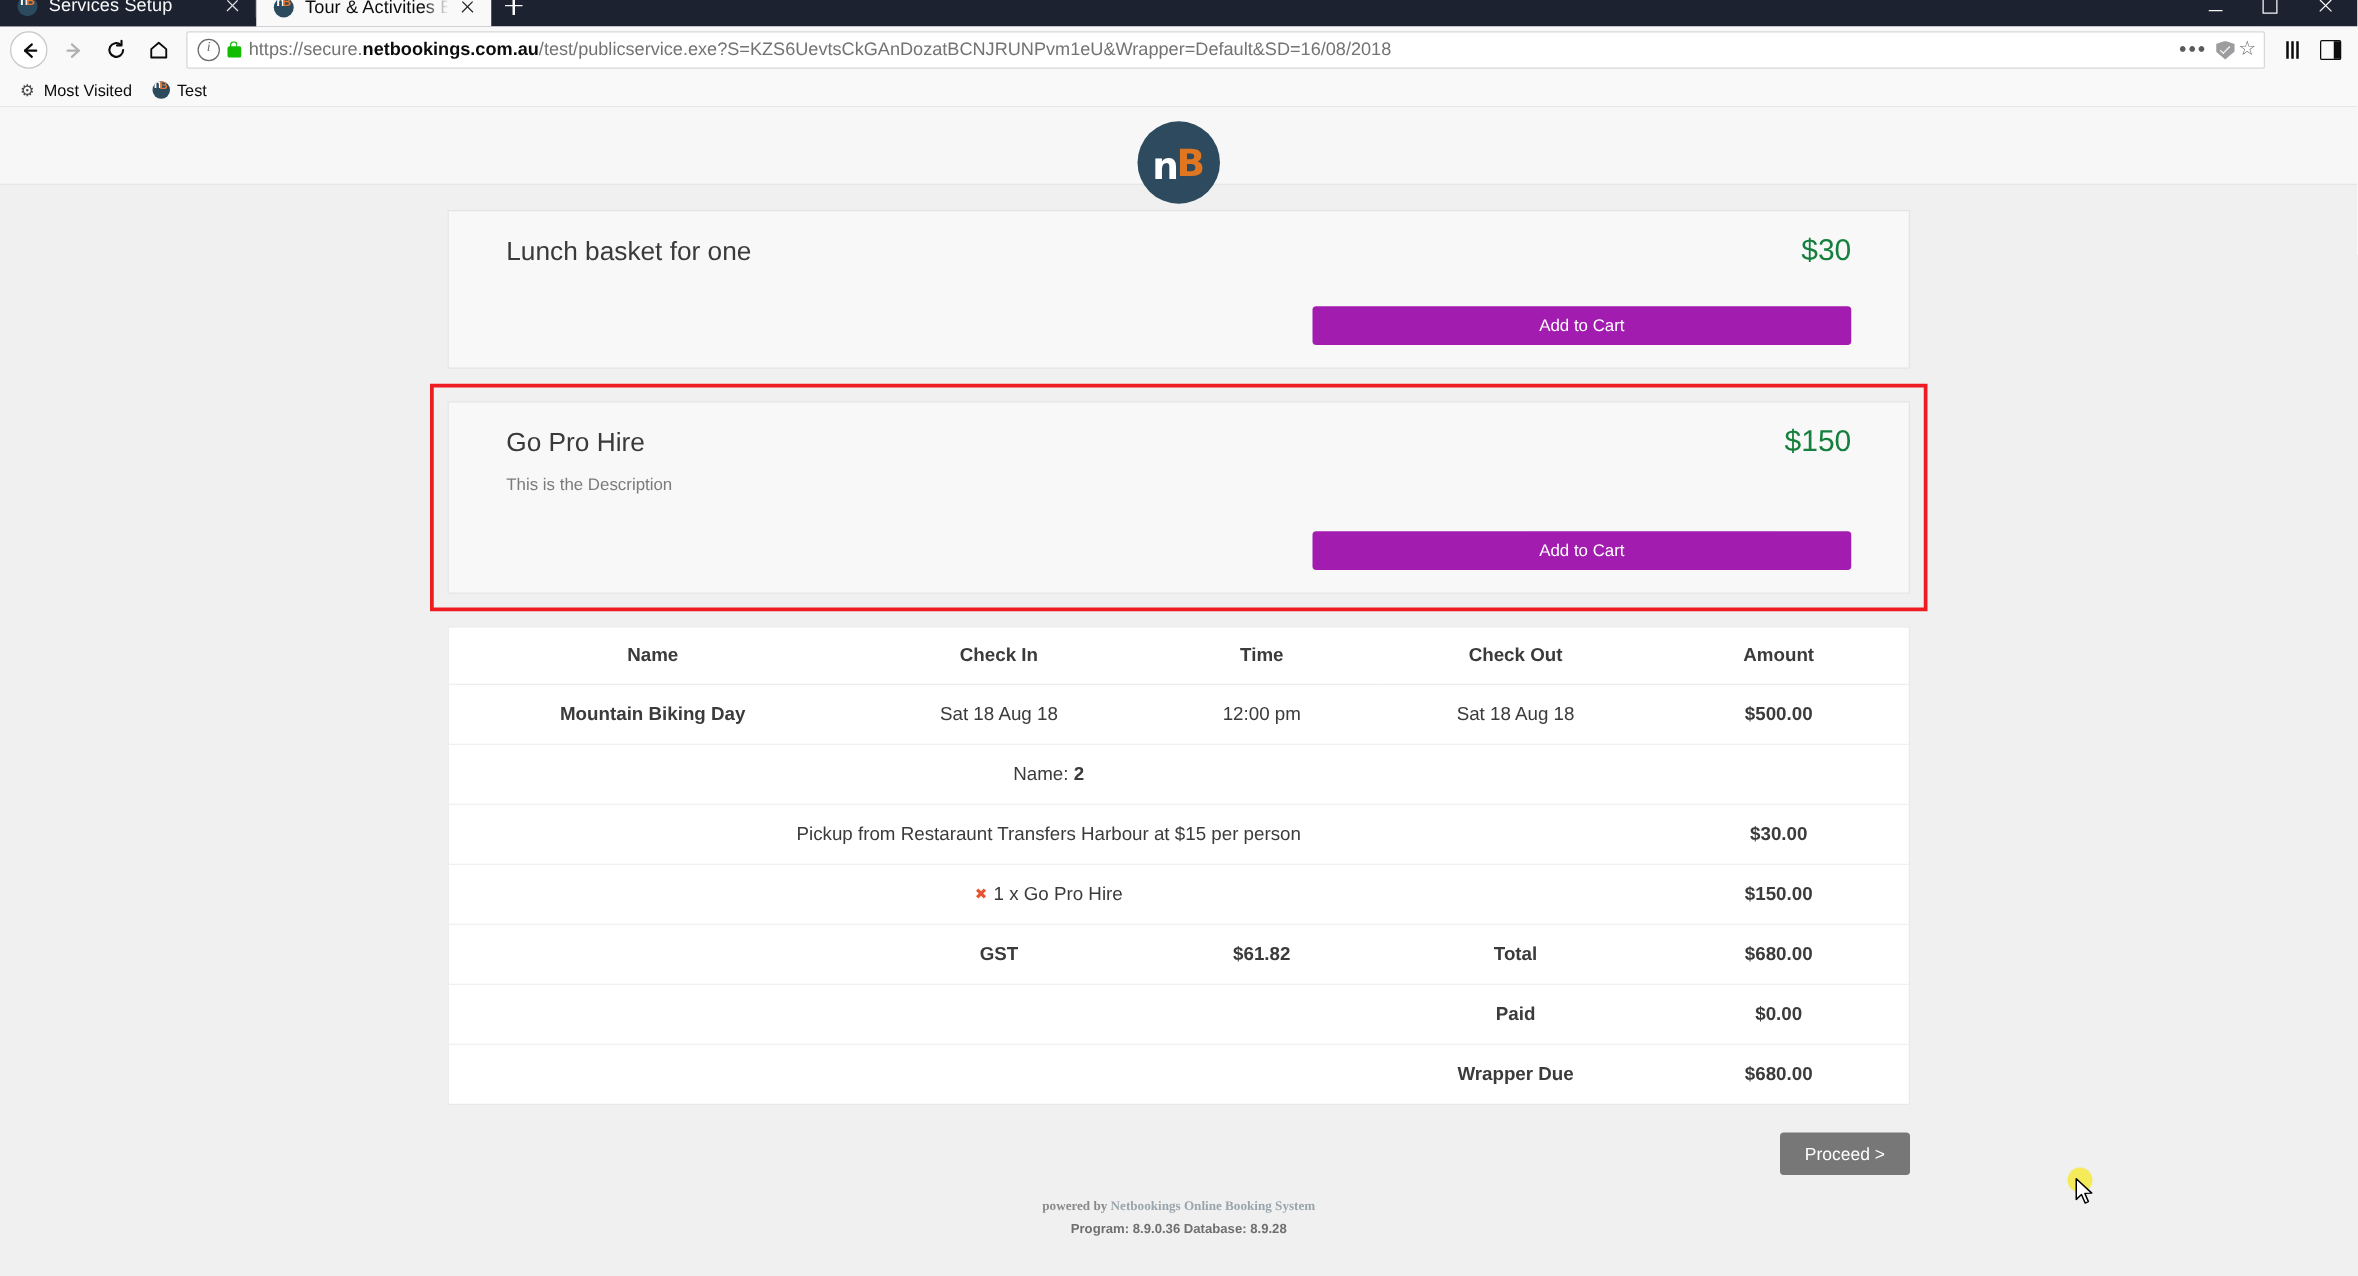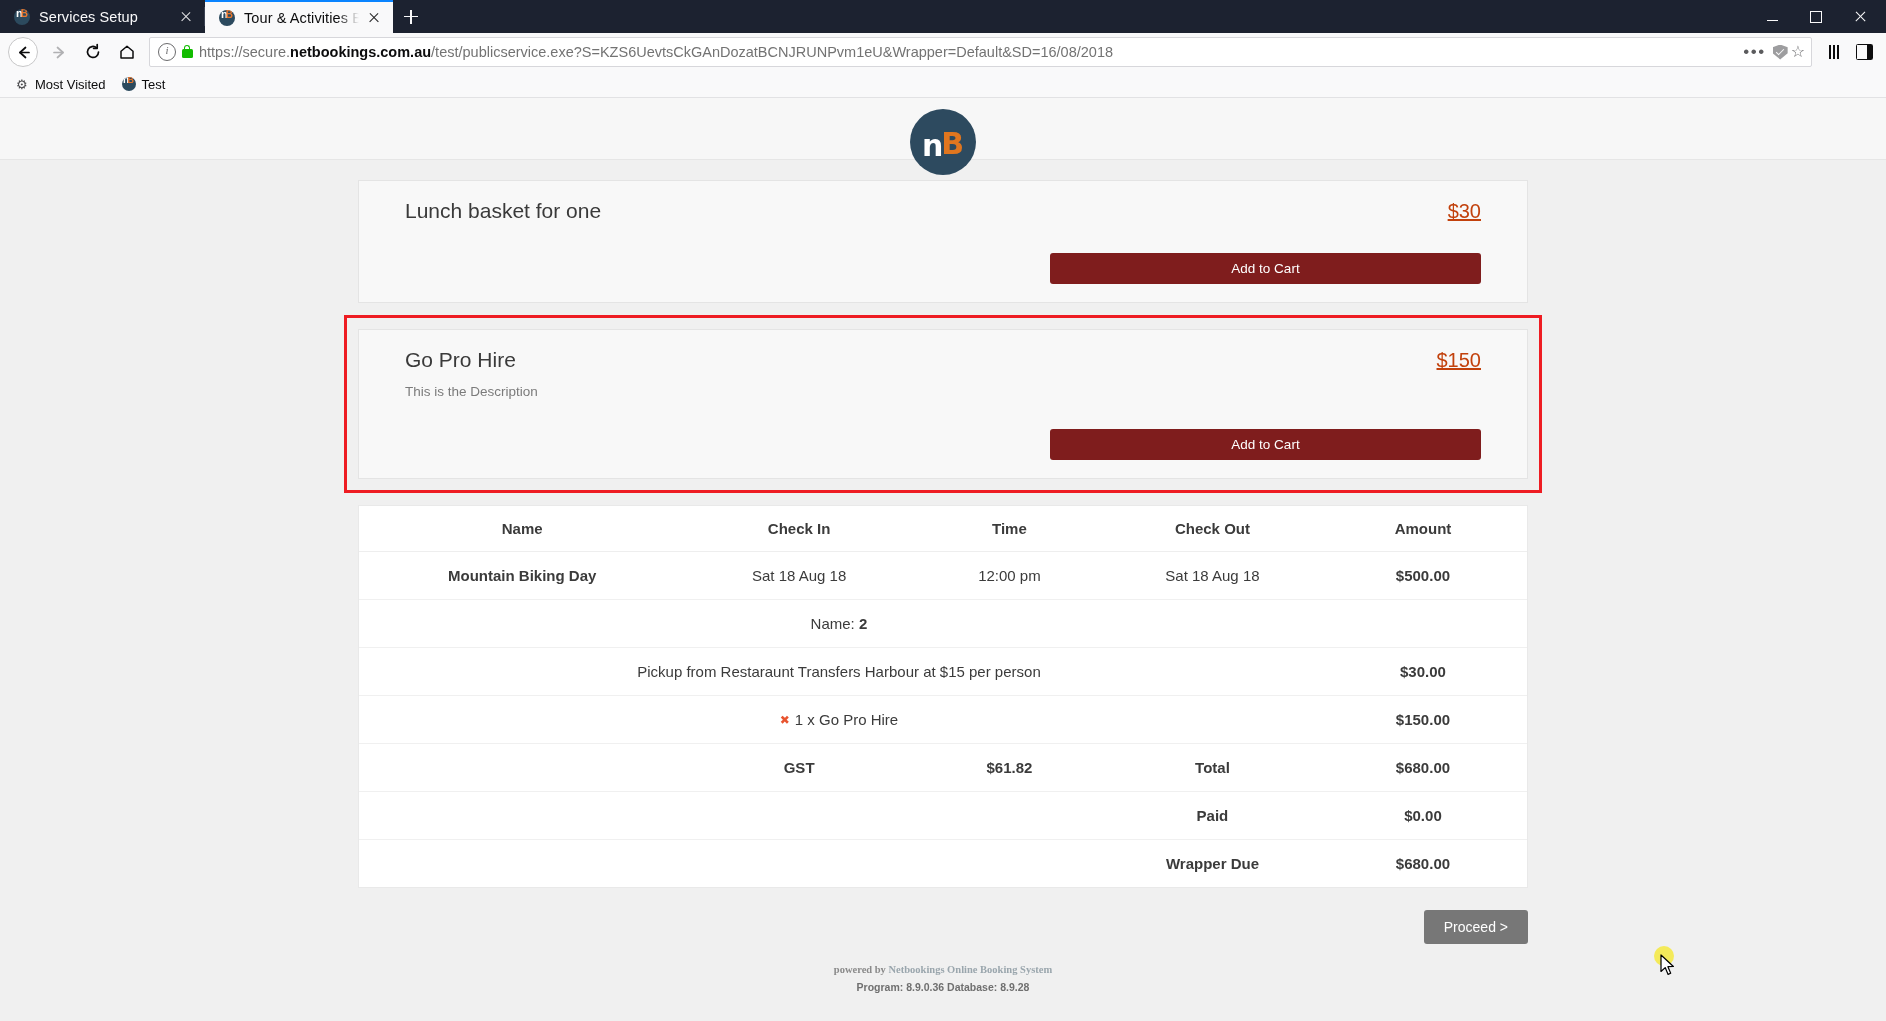--- a/index.html
+++ b/index.html
@@ -19,21 +19,21 @@
   
   .browser {
     width: 1886px;
     height: 1021px;
     display: flex;
     flex-direction: column;
     background: #f9f9fa;
   }
 
   .tabstrip {
-    height: 33px;
+    height: 21px;
     background: #1c2230;
     display: flex;
     align-items: flex-end;
     position: relative;
     flex: 0 0 auto;
   }
   .tab {
     height: 33px;
     display: flex;
     align-items: center;
@@ -391,38 +391,37 @@
     display: flex;
     align-items: baseline;
     justify-content: space-between;
   }
   .product-name {
     font-size: 21px;
     color: #3a3a3a;
     font-weight: 400;
   }
   .product-price {
-    font-size: 20px;
-    color: #c2410c;
-    text-decoration: underline;
+    font-size: 24px;
+    color: #15803d;
   }
   .product-desc {
     font-size: 13.5px;
     color: #7b7b7b;
     margin-top: 12px;
   }
   .product-actions {
     display: flex;
     justify-content: flex-end;
     margin-top: 30px;
   }
   .btn-cart {
     width: 431px;
     height: 31px;
-    background: #7f1d1d;
+    background: #a21caf;
     color: #ffffff;
     border: none;
     border-radius: 3px;
     font-size: 13.5px;
     font-family: "Liberation Sans", sans-serif;
     cursor: pointer;
     display: flex;
     align-items: center;
     justify-content: center;
   }

